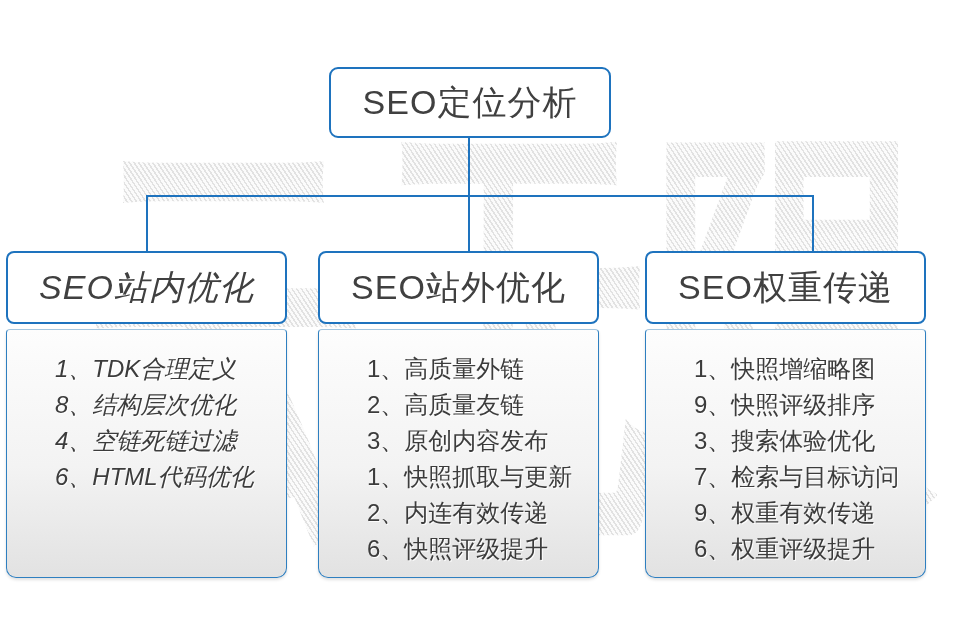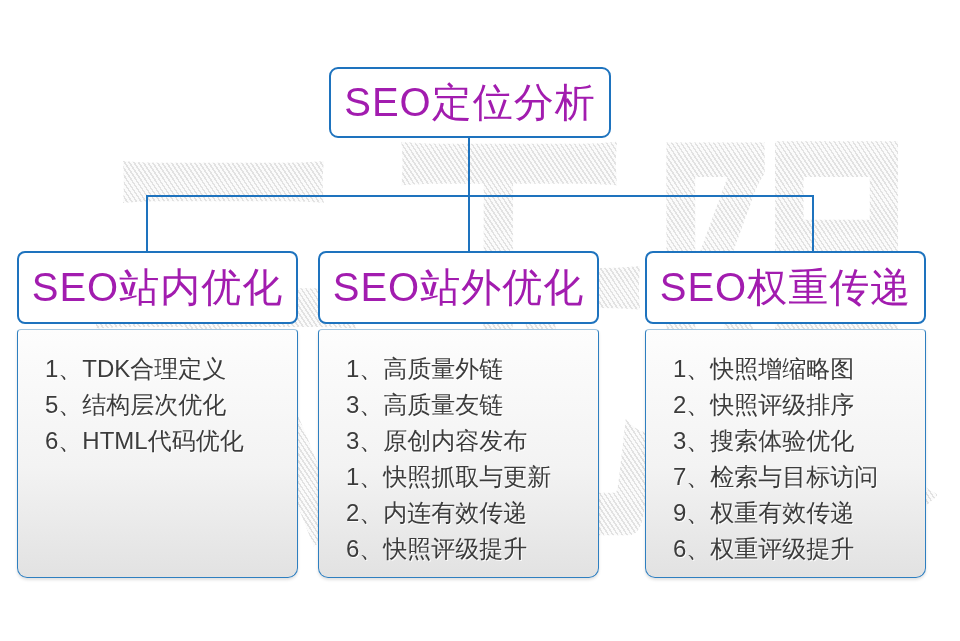--- a/index.html
+++ b/index.html
@@ -57,33 +57,33 @@
     box-sizing: border-box;
     background: #ffffff;
     border: 2px solid #1e73be;
     border-radius: 9px;
     display: flex;
     align-items: center;
     justify-content: center;
     z-index: 2;
   }
   .node-title {
-    font-size: 40px;
+    font-size: 34px;
     letter-spacing: 1px;
-    color: #a21caf;
+    color: #404040;
   }
 
   
   .column {
     position: absolute;
     top: 251px;
     width: 281px;
     z-index: 2;
   }
-  .col-1 { left: 17px; }
+  .col-1 { left: 6px; font-style: italic; }
   .col-2 { left: 318px; }
   .col-3 { left: 645px; }
 
   .col-header {
     box-sizing: border-box;
     height: 73px;
     background: #ffffff;
     border: 2px solid #1e73be;
     border-radius: 8px;
     display: flex;
@@ -93,20 +93,21 @@
 
   .col-body {
     box-sizing: border-box;
     margin-top: 5px;
     height: 249px;
     background: linear-gradient(180deg, #fdfdfd 0%, #f3f3f3 55%, #e2e2e2 100%);
     border: 1px solid #2e7fc0;
     border-top-color: #a5c6de;
     border-radius: 4px 4px 10px 10px;
     box-shadow: 0 2px 3px rgba(0,0,0,0.12);
+    padding-left: 21px;
   }
   .col-body ul {
     margin: 0;
     padding: 21px 8px 0 27px;
     list-style: none;
   }
   .col-body li {
     font-size: 24px;
     line-height: 36px;
     color: #3c3c3c;
@@ -133,50 +134,51 @@
     <span class="node-title">SEO定位分析</span>
   </div>
 
   <div class="column col-1">
     <div class="col-header">
       <span class="node-title">SEO站内优化</span>
     </div>
     <div class="col-body">
       <ul>
         <li>1、TDK合理定义</li>
-        <li>5、结构层次优化</li>
+        <li>8、结构层次优化</li>
+        <li>4、空链死链过滤</li>
         <li>6、HTML代码优化</li>
       </ul>
     </div>
   </div>
 
   <div class="column col-2">
     <div class="col-header">
       <span class="node-title">SEO站外优化</span>
     </div>
     <div class="col-body">
       <ul>
         <li>1、高质量外链</li>
-        <li>3、高质量友链</li>
+        <li>2、高质量友链</li>
         <li>3、原创内容发布</li>
         <li>1、快照抓取与更新</li>
         <li>2、内连有效传递</li>
         <li>6、快照评级提升</li>
       </ul>
     </div>
   </div>
 
   <div class="column col-3">
     <div class="col-header">
       <span class="node-title">SEO权重传递</span>
     </div>
     <div class="col-body">
       <ul>
         <li>1、快照增缩略图</li>
-        <li>2、快照评级排序</li>
+        <li>9、快照评级排序</li>
         <li>3、搜索体验优化</li>
         <li>7、检索与目标访问</li>
         <li>9、权重有效传递</li>
         <li>6、权重评级提升</li>
       </ul>
     </div>
   </div>
 
 </div>
 

